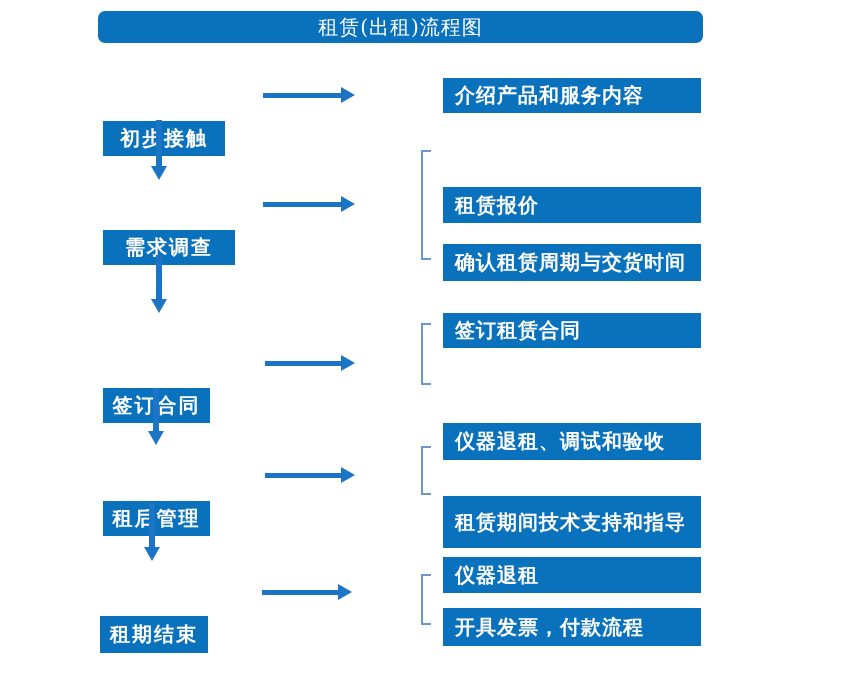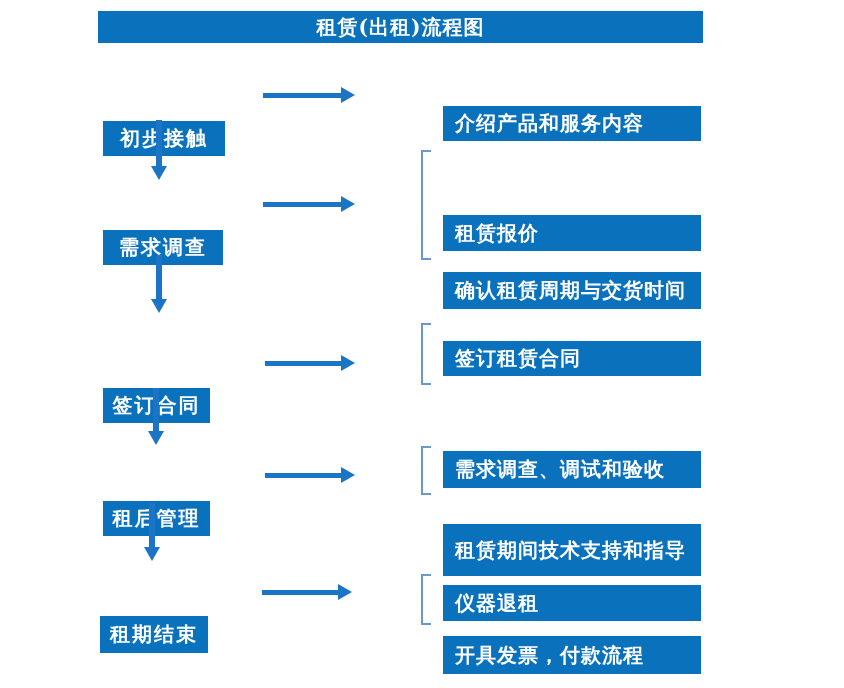--- a/index.html
+++ b/index.html
@@ -7,37 +7,37 @@
     position:relative;
     width:844px;height:688px;
     background:var(--c-background,#ffffff);
     font-family:"DejaVu Serif","Liberation Serif",serif;
     overflow:hidden;
   }
   .title-bar{
     position:absolute;left:98px;top:11px;width:605px;height:32px;
     background:var(--c-box,#0a71bd);
     color:var(--c-text,#ffffff);
-    font-size:20px;font-weight:bold;letter-spacing:1px;
-    display:flex;align-items:center;justify-content:center;
+    font-size:20px;font-weight:normal;letter-spacing:1px;
+    display:flex;align-items:center;justify-content:center;border-radius:7px;
   }
   .stage{
     position:absolute;
     background:var(--c-box,#0a71bd);
     color:var(--c-text,#ffffff);
     font-size:20px;font-weight:bold;letter-spacing:2px;
     display:flex;align-items:center;justify-content:center;margin-top:43px;
   }
   .detail{
     position:absolute;left:443px;width:258px;
     background:var(--c-box,#0a71bd);
     color:var(--c-text,#ffffff);
     font-size:20px;font-weight:bold;letter-spacing:1px;
     display:flex;align-items:center;justify-content:flex-start;
-    padding-left:12px;box-sizing:border-box;margin-top:28px;
+    padding-left:12px;box-sizing:border-box;
   }
   .harrow{position:absolute;height:16px;display:flex;align-items:center;}
   .hstem{flex:1;height:5px;background:var(--c-arrow,#1b74c6);}
   .hhead{width:0;height:0;border-top:8px solid transparent;border-bottom:8px solid transparent;border-left:14px solid var(--c-arrow,#1b74c6);}
   .varrow{position:absolute;width:16px;display:flex;flex-direction:column;align-items:center;}
   .vstem{width:6px;flex:1;background:var(--c-arrow,#1b74c6);}
   .vhead{width:0;height:0;border-left:8px solid transparent;border-right:8px solid transparent;border-top:14px solid var(--c-arrow,#1b74c6);}
   .bracket{
     position:absolute;width:10px;box-sizing:border-box;
     border:2px solid var(--c-bracket,#6b97cf);
@@ -45,30 +45,30 @@
   }
 </style>
 </head>
 <body>
 
 <div class="canvas">
 
   <div class="title-bar">租赁(出租)流程图</div>
 
   <div class="stage" style="left:103px;top:78px;width:122px;height:35px">初步接触</div>
-  <div class="stage" style="left:103px;top:187px;width:120px;height:35px">需求调查</div>
+  <div class="stage" style="left:103px;top:187px;width:132px;height:35px">需求调查</div>
   <div class="stage" style="left:103px;top:345px;width:107px;height:35px">签订合同</div>
   <div class="stage" style="left:103px;top:458px;width:107px;height:35px">租后管理</div>
   <div class="stage" style="left:100px;top:573px;width:108px;height:37px">租期结束</div>
 
   <div class="detail" style="top:78px;height:35px">介绍产品和服务内容</div>
   <div class="detail" style="top:187px;height:36px">租赁报价</div>
   <div class="detail" style="top:244px;height:37px">确认租赁周期与交货时间</div>
   <div class="detail" style="top:313px;height:35px">签订租赁合同</div>
-  <div class="detail" style="top:423px;height:37px">需求调查、调试和验收</div>
+  <div class="detail" style="top:423px;height:37px">仪器退租、调试和验收</div>
   <div class="detail" style="top:496px;height:52px">租赁期间技术支持和指导</div>
   <div class="detail" style="top:557px;height:36px">仪器退租</div>
   <div class="detail" style="top:608px;height:38px">开具发票，付款流程</div>
 
   <div class="harrow" style="left:263px;top:87px;width:92px">
     <div class="hstem"></div>
     <div class="hhead"></div>
   </div>
   <div class="harrow" style="left:263px;top:196px;width:92px">
     <div class="hstem"></div>

